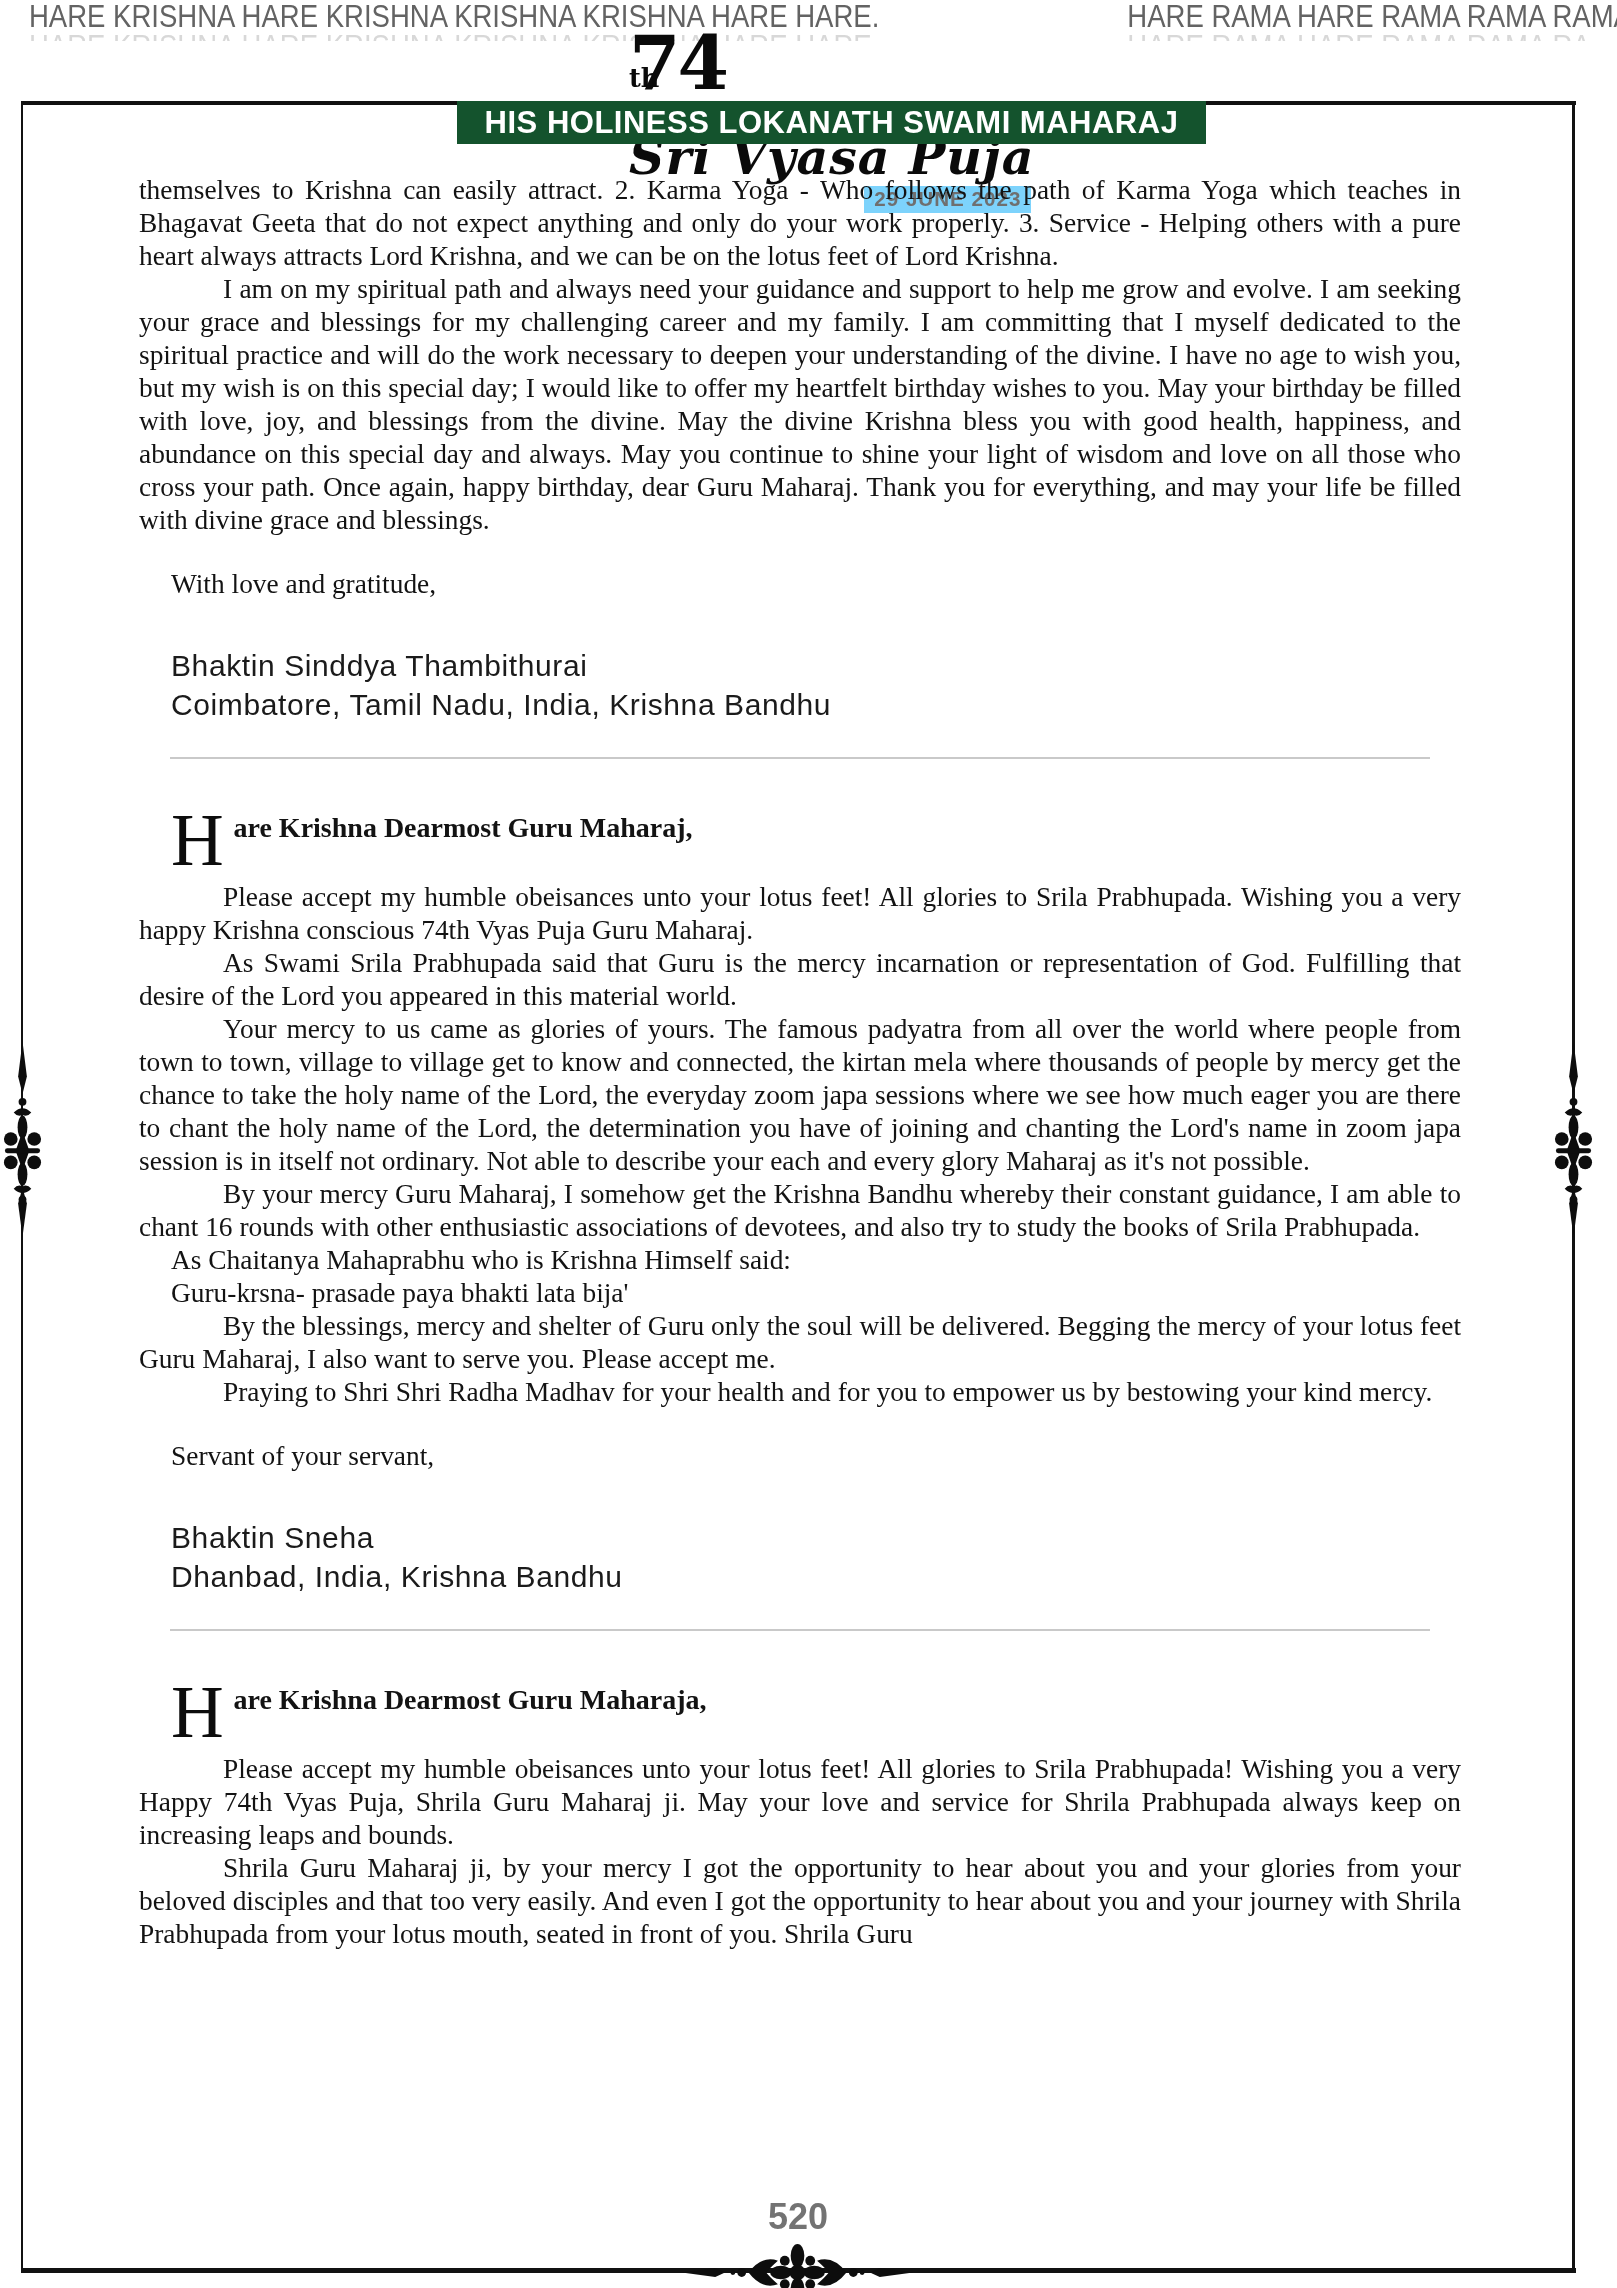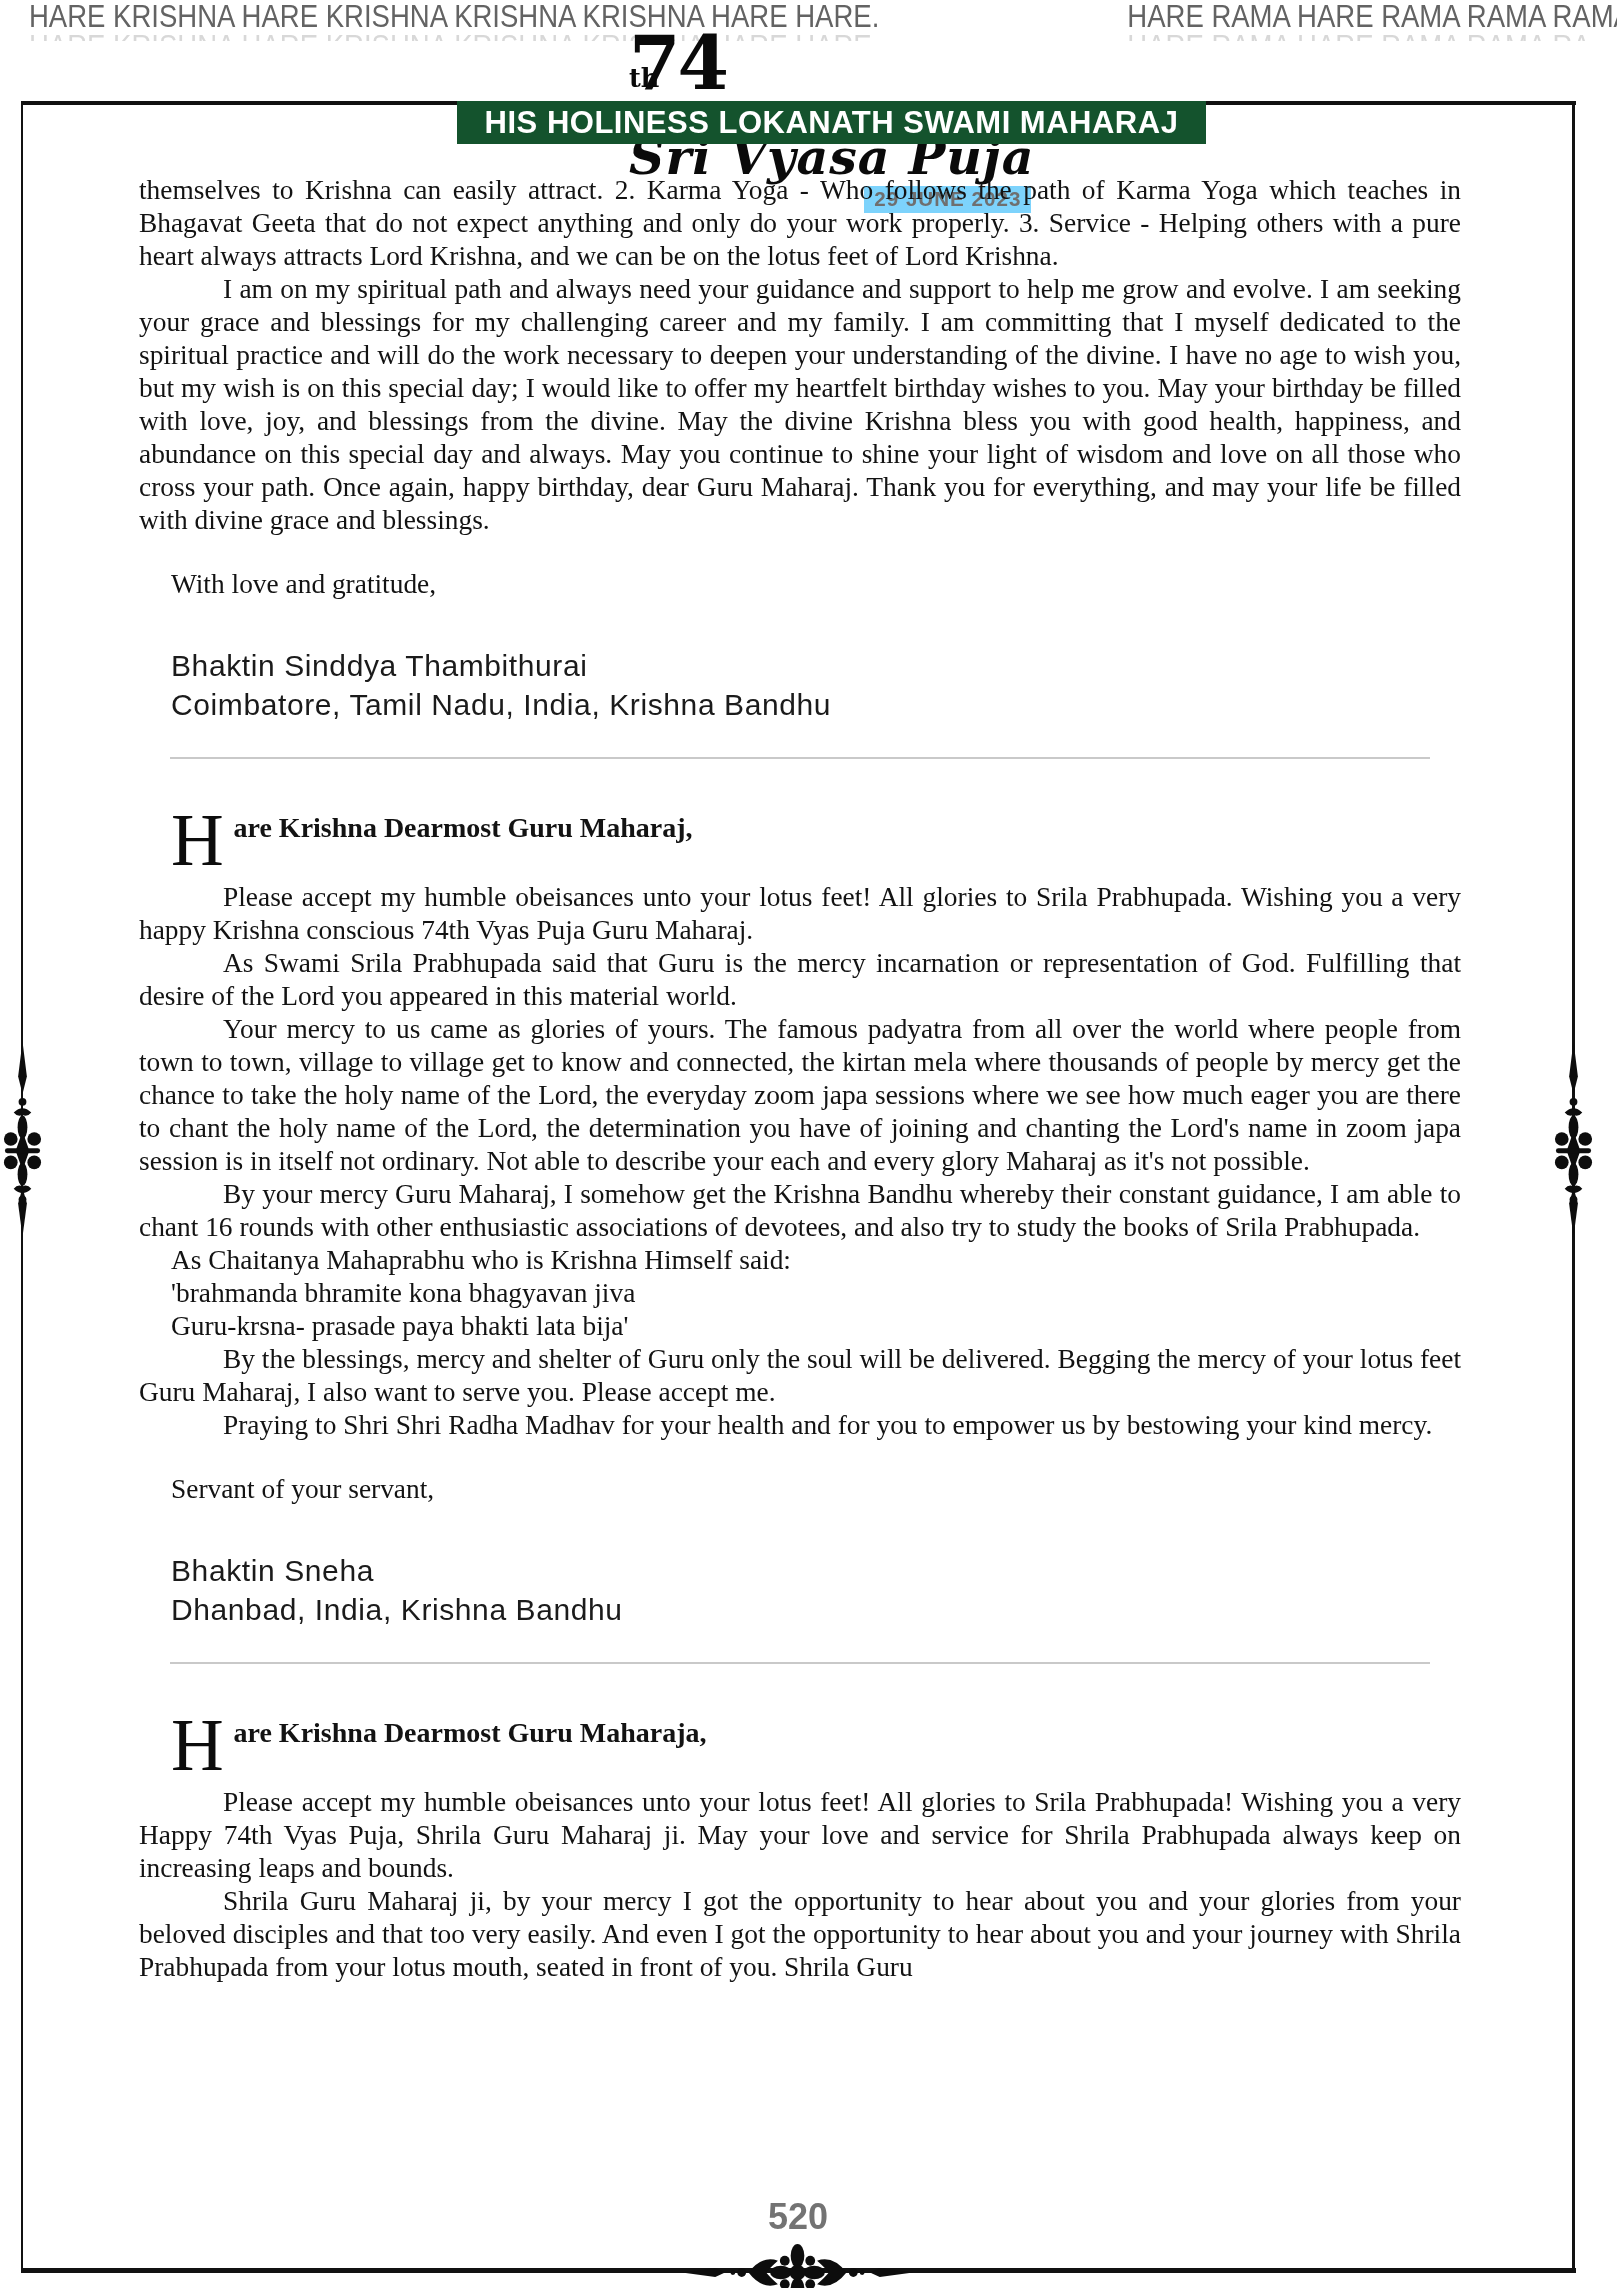--- a/index.html
+++ b/index.html
@@ -178,21 +178,20 @@
     <section class="letter">
       <div class="letter-head">
         <span class="dropcap">H</span>
         <span class="salutation">are Krishna Dearmost Guru Maharaj,</span>
       </div>
       <p class="para">Please accept my humble obeisances unto your lotus feet! All glories to Srila Prabhupada. Wishing you a very happy Krishna conscious 74th Vyas Puja Guru Maharaj.</p>
       <p class="para">As Swami Srila Prabhupada said that Guru is the mercy incarnation or representation of God. Fulfilling that desire of the Lord you appeared in this material world.</p>
       <p class="para">Your mercy to us came as glories of yours. The famous padyatra from all over the world where people from town to town, village to village get to know and connected, the kirtan mela where thousands of people by mercy get the chance to take the holy name of the Lord, the everyday zoom japa sessions where we see how much eager you are there to chant the holy name of the Lord, the determination you have of joining and chanting the Lord's name in zoom japa session is in itself not ordinary. Not able to describe your each and every glory Maharaj as it's not possible.</p>
       <p class="para">By your mercy Guru Maharaj, I somehow get the Krishna Bandhu whereby their constant guidance, I am able to chant 16 rounds with other enthusiastic associations of devotees, and also try to study the books of Srila Prabhupada.</p>
       <p class="small-indent">As Chaitanya Mahaprabhu who is Krishna Himself said:</p>
-      <p class="verse">'brahmanda bhramite kona bhagyavan jiva</p>
       <p class="verse">Guru-krsna- prasade paya bhakti lata bija'</p>
       <p class="para">By the blessings, mercy and shelter of Guru only the soul will be delivered. Begging the mercy of your lotus feet Guru Maharaj, I also want to serve you. Please accept me.</p>
       <p class="para">Praying to Shri Shri Radha Madhav for your health and for you to empower us by bestowing your kind mercy.</p>
       <p class="closing">Servant of your servant,</p>
       <div class="sig">
         <div>Bhaktin Sneha</div>
         <div>Dhanbad, India, Krishna Bandhu</div>
       </div>
     </section>
 

